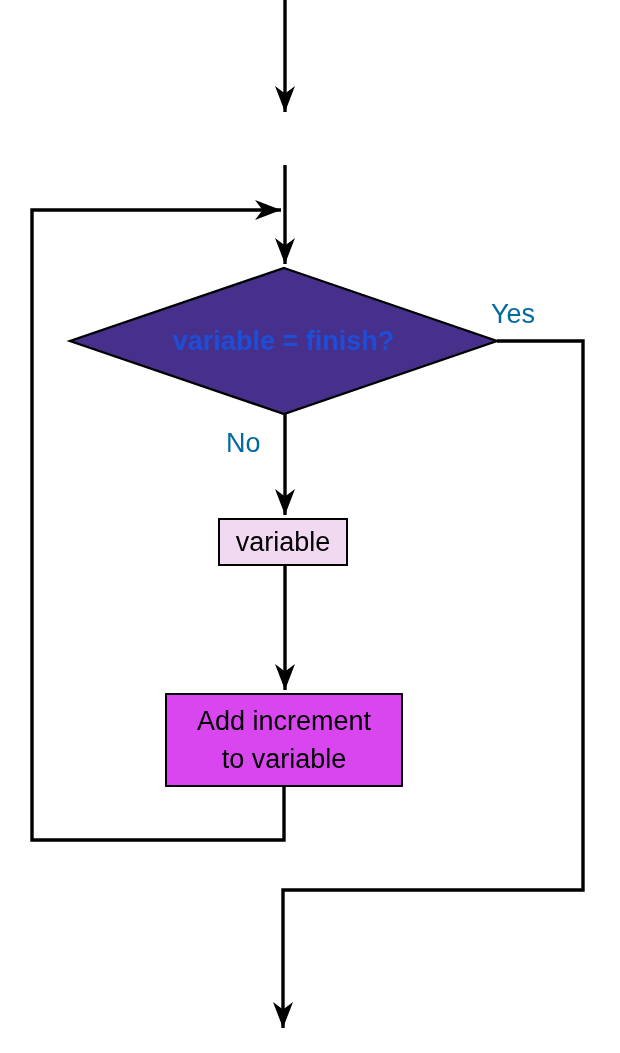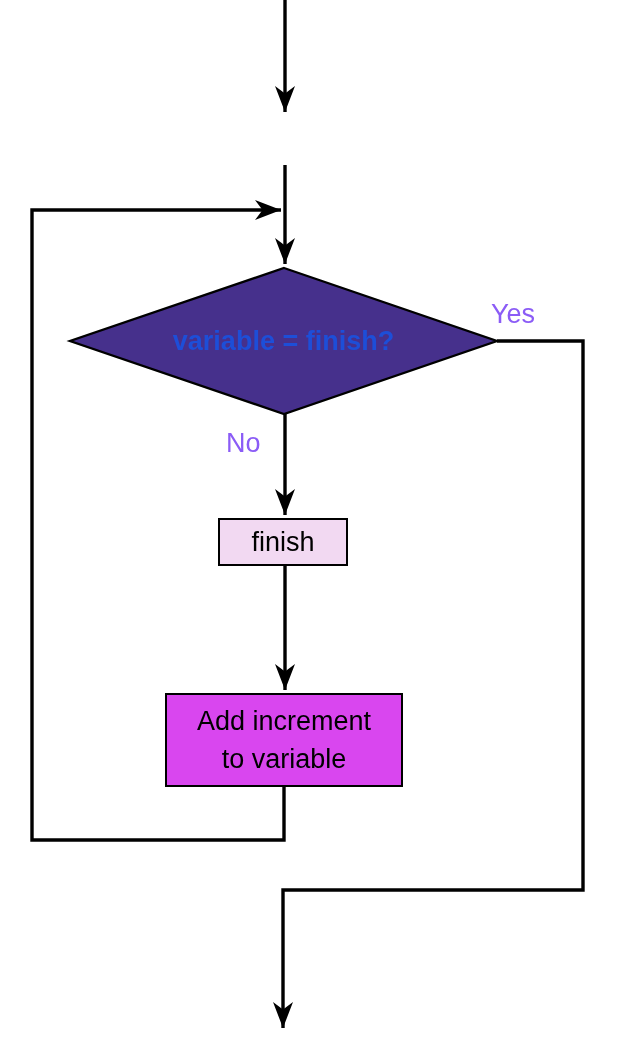--- a/index.html
+++ b/index.html
@@ -53,21 +53,21 @@
     position: absolute;
     left: 70px; top: 268px; width: 427px; height: 146px;
     display: flex; align-items: center; justify-content: center;
     font-size: 27px;
     white-space: nowrap;
     pointer-events: none;
   }
   .edge-label {
     position: absolute;
     font-size: 27px;
-    color: #8b5cf6;
+    color: #0369a1;
     white-space: nowrap;
   }
   .edge-label-yes { left: 491px; top: 299px; }
   .edge-label-no  { left: 226px; top: 428px; }
 </style>
 </head>
 <body>
 
 <div class="stage">
 
@@ -94,21 +94,21 @@
   </svg>
 
 
   <div class="decision-label" style="color: #1d4ed8; font-weight: bold;">variable = finish?</div>
 
   <div class="edge-label edge-label-yes">Yes</div>
 
   <div class="edge-label edge-label-no">No</div>
 
   <div class="node node-process" style="background-color: rgb(242, 217, 242); border-color: rgb(0, 0, 0);">
-    <span>finish</span>
+    <span>variable</span>
   </div>
 
   <div class="node node-increment" style="background-color: #d946ef; border-color: rgb(0, 0, 0);">
     <span>Add increment</span>
     <span>to variable</span>
   </div>
 
 </div>
 
 </body></html>

